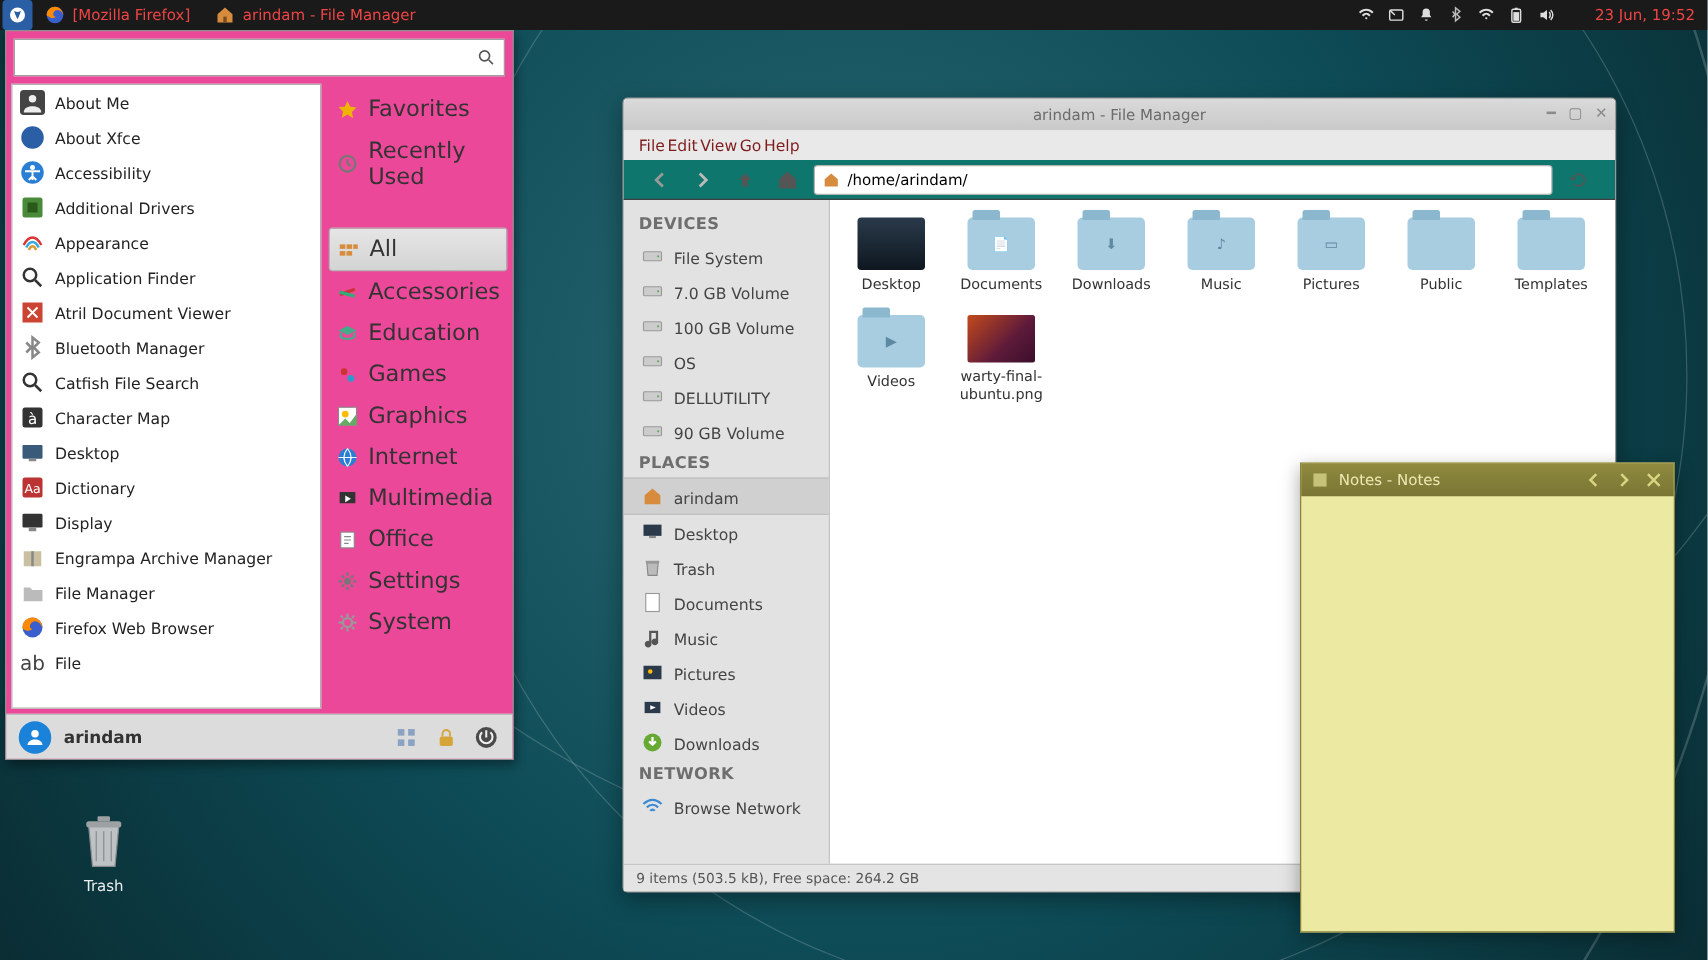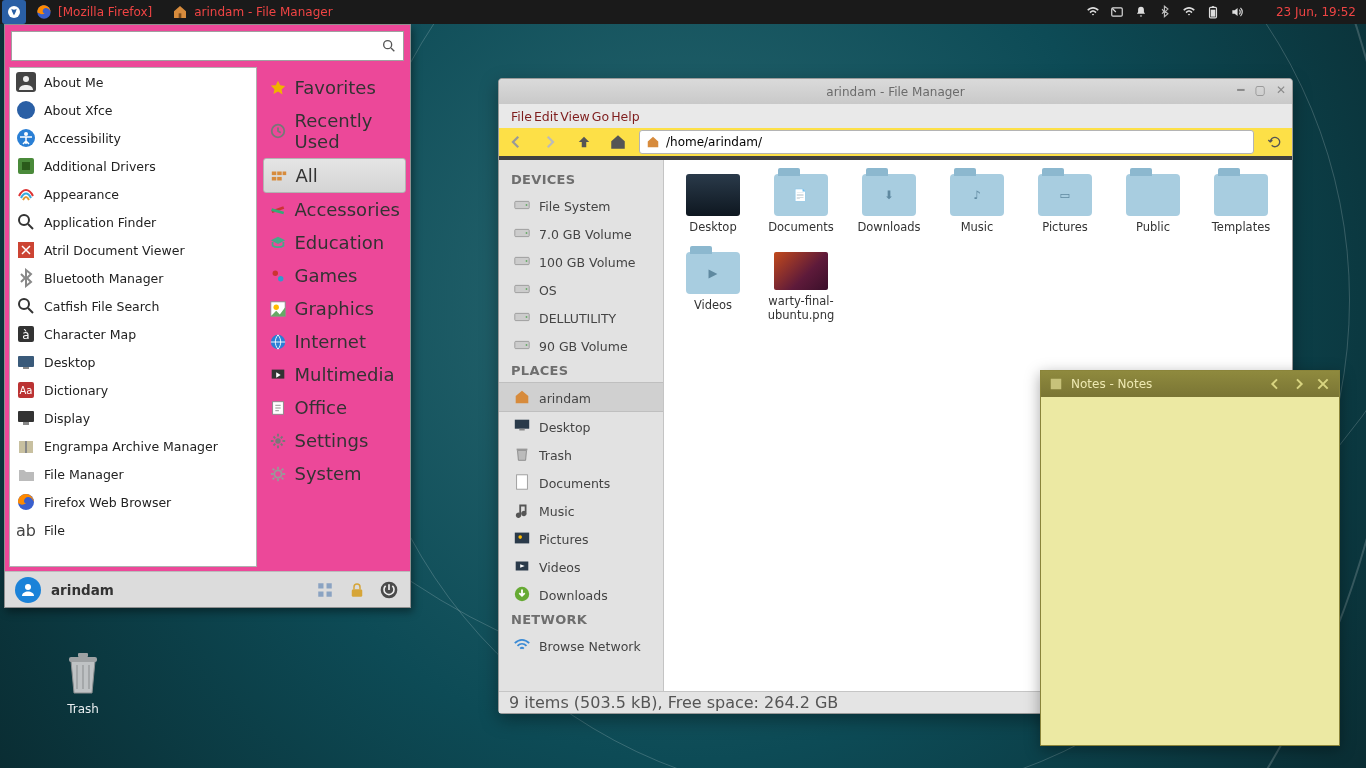--- a/index.html
+++ b/index.html
@@ -41,59 +41,59 @@
 .appmenu .search input { flex:1; border:none; outline:none; font-size:13px; background:transparent;}
 .appmenu .body { flex:1; display:flex; min-height:0;}
 .appmenu .apps { width:286px; background:#fff; border:1px solid #b0b0b0; margin:0 0 4px 4px; overflow-y:auto;}
 .appmenu .apps::-webkit-scrollbar { width:12px; }
 .appmenu .apps::-webkit-scrollbar-track { background:#ececec; }
 .appmenu .apps::-webkit-scrollbar-thumb { background:#bdbdbd; border:1px solid #9e9e9e;}
 .app-row { display:flex; align-items:center; gap:8px; padding:4px 6px; font-size:12.5px; color:#222; cursor:pointer;}
 .app-row .aicon { width:20px; height:20px; flex:none; display:flex; align-items:center; justify-content:center;}
 .cats { flex:1; padding:4px 4px 4px 6px; }
 .cat-row { display:flex; align-items:center; gap:8px; padding:6px 6px; font-size:18px; color:#333; border-radius:3px; cursor:pointer;}
-.cat-row.sel { background:linear-gradient(#e5e5e5,#d4d4d4); border:1px solid #b3b3b3; }
+.cat-row.sel { background:linear-gradient(#e5e5e5,#d4d4d4); border:1px solid #b3b3b3;margin-top:24px; }
 .cat-row .cicon { width:18px; height:18px; flex:none; display:flex; align-items:center; justify-content:center;}
 .appmenu .footer { height:36px; background:#dcdcdc; border-top:1px solid #bbb; display:flex; align-items:center; padding:0 10px; gap:10px;}
 .avatar-circ { width:26px; height:26px; border-radius:50%; background:#1a82d8; display:flex; align-items:center; justify-content:center;}
 .appmenu .footer .uname { font-weight:bold; color:#333; font-size:13.5px;}
 .footer-right { margin-left:auto; display:flex; gap:10px;}
 .foot-btn { width:22px; height:22px; display:flex; align-items:center; justify-content:center; cursor:pointer;}
 
 
 .fm {
   position:absolute; left:498px; top:78px; width:795px; height:636px;
   background:#f3f3f3; border:1px solid #9a9a9a; border-radius:4px;
   box-shadow:0 6px 18px rgba(0,0,0,0.35);
   display:flex; flex-direction:column; z-index:500;
 }
 .fm-title { height:25px; display:flex; align-items:center; justify-content:center;
   background:linear-gradient(#dadada,#c9c9c9); border-radius:4px 4px 0 0; position:relative; font-size:12px; color:#6b6b6b;}
 .win-ctl { position:absolute; right:6px; top:4px; display:flex; gap:10px; color:#8a8a8a;}
 .win-ctl span { cursor:pointer; }
 .fm-menu { height:24px; display:flex; align-items:center; gap:2px; padding:0 12px; font-size:12.5px; color:#7f1d1d; background:#e9e9e9;}
 .fm-menu span { cursor:pointer; }
-.fm-tool { height:32px; display:flex; align-items:center; gap:8px; padding:0 4px; background:#fde047; border-bottom:4px solid #404040;}
+.fm-tool { height:32px; display:flex; align-items:center; gap:8px; padding:0 16px; background:#0f766e; border-bottom:1px solid #404040;}
 .nav-btn { width:26px; height:26px; display:flex; align-items:center; justify-content:center; color:#777; cursor:pointer;}
 .loc { flex:1; height:24px; background:#fff; border:1px solid #b4b4b4; border-radius:3px; display:flex; align-items:center; gap:6px; padding:0 6px; font-size:12px;}
 .fm-body { flex:1; display:flex; min-height:0;}
 .side { width:165px; background:#e2e2e2; border-right:1px solid #c4c4c4; padding:8px 0; overflow:auto; font-size:12.5px;}
 .side-h { padding:4px 12px; font-weight:bold; color:#6e6e6e; font-size:13px; letter-spacing:0.3px;}
 .side-it { display:flex; align-items:flex-end; gap:8px; padding:5px 10px 5px 14px; color:#444; cursor:pointer;}
 .side-it.sel { background:#d0d0d0; border-top:1px solid #bfbfbf; border-bottom:1px solid #bfbfbf;}
 .side-it .sicon{ width:18px; height:18px; flex:none; display:flex; align-items:center; justify-content:center;}
 .content { flex:1; background:#fff; padding:14px 14px; overflow:auto;}
 .grid { display:flex; flex-wrap:wrap; gap:18px 18px;}
 .fitem { width:70px; text-align:center; font-size:11.5px; color:#333; cursor:pointer;}
 .folder-ic { width:54px; height:42px; margin:0 auto 4px; background:#a8cde0; border-radius:4px; position:relative;}
 .folder-ic::before { content:""; position:absolute; left:4px; top:-6px; width:22px; height:8px; background:#8cb8cf; border-radius:2px 2px 0 0;}
 .folder-ic .glyph { position:absolute; inset:0; display:flex; align-items:center; justify-content:center; color:#5f89a0; }
 .desktop-ic { width:54px; height:42px; margin:0 auto 4px; background:linear-gradient(#2a3a4a,#0e1720); border-radius:3px;}
 .thumb { width:54px; height:38px; margin:0 auto 4px; background:linear-gradient(135deg,#c24a1c 0%, #5e1a3a 60%, #3a0f2a 100%); border-radius:2px;}
-.fm-status { height:22px; background:#e4e4e4; border-top:1px solid #c5c5c5; font-size:16px; color:#555; display:flex; align-items:center; padding:0 10px;}
+.fm-status { height:22px; background:#e4e4e4; border-top:1px solid #c5c5c5; font-size:11px; color:#555; display:flex; align-items:center; padding:0 10px;}
 
 
 .notes { position:absolute; left:1040px; top:370px; width:300px; height:376px;
   background:#ece9a3; border:1px solid #8a843a; box-shadow:0 4px 14px rgba(0,0,0,0.35); z-index:700;}
 .notes-title { height:26px; background:linear-gradient(#8f8a3e,#7a7534); color:#eee9b2; display:flex; align-items:center; gap:8px; padding:0 8px; font-size:12px; font-weight:normal;}
 .notes-title .ntxt { flex: 0 0 auto; }
 .notes-title .nright { margin-left:auto; display:flex; gap:8px;}
 .notes-title .nbtn { cursor:pointer; color:#d8d480;}
 
 

